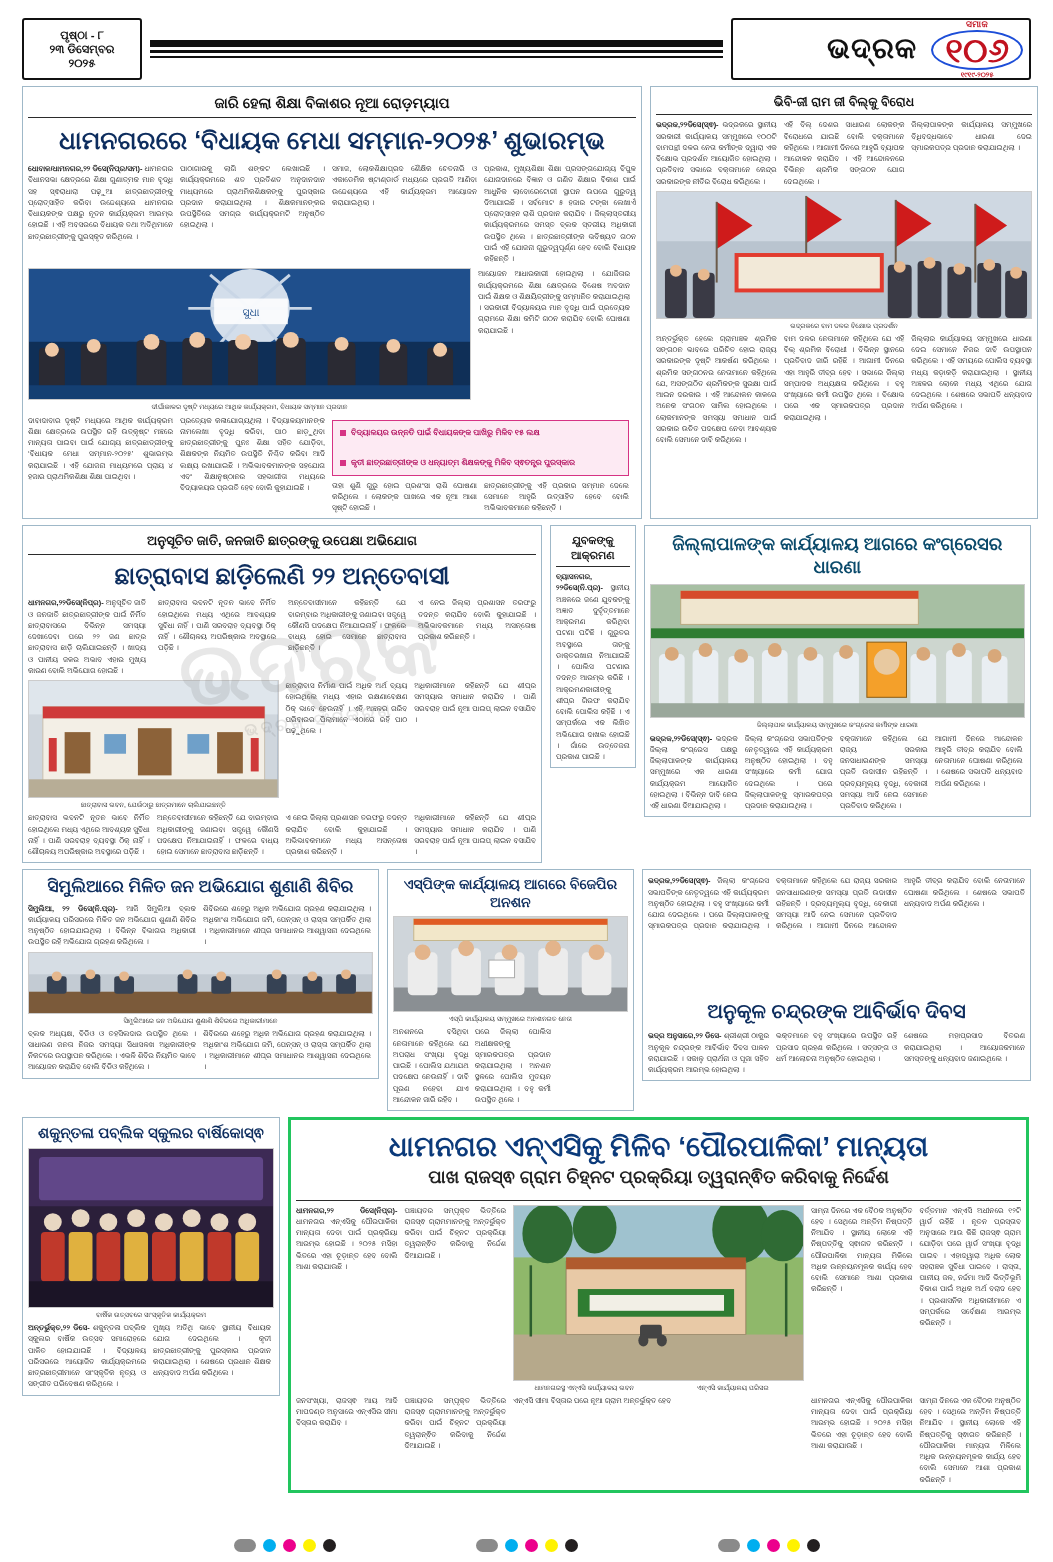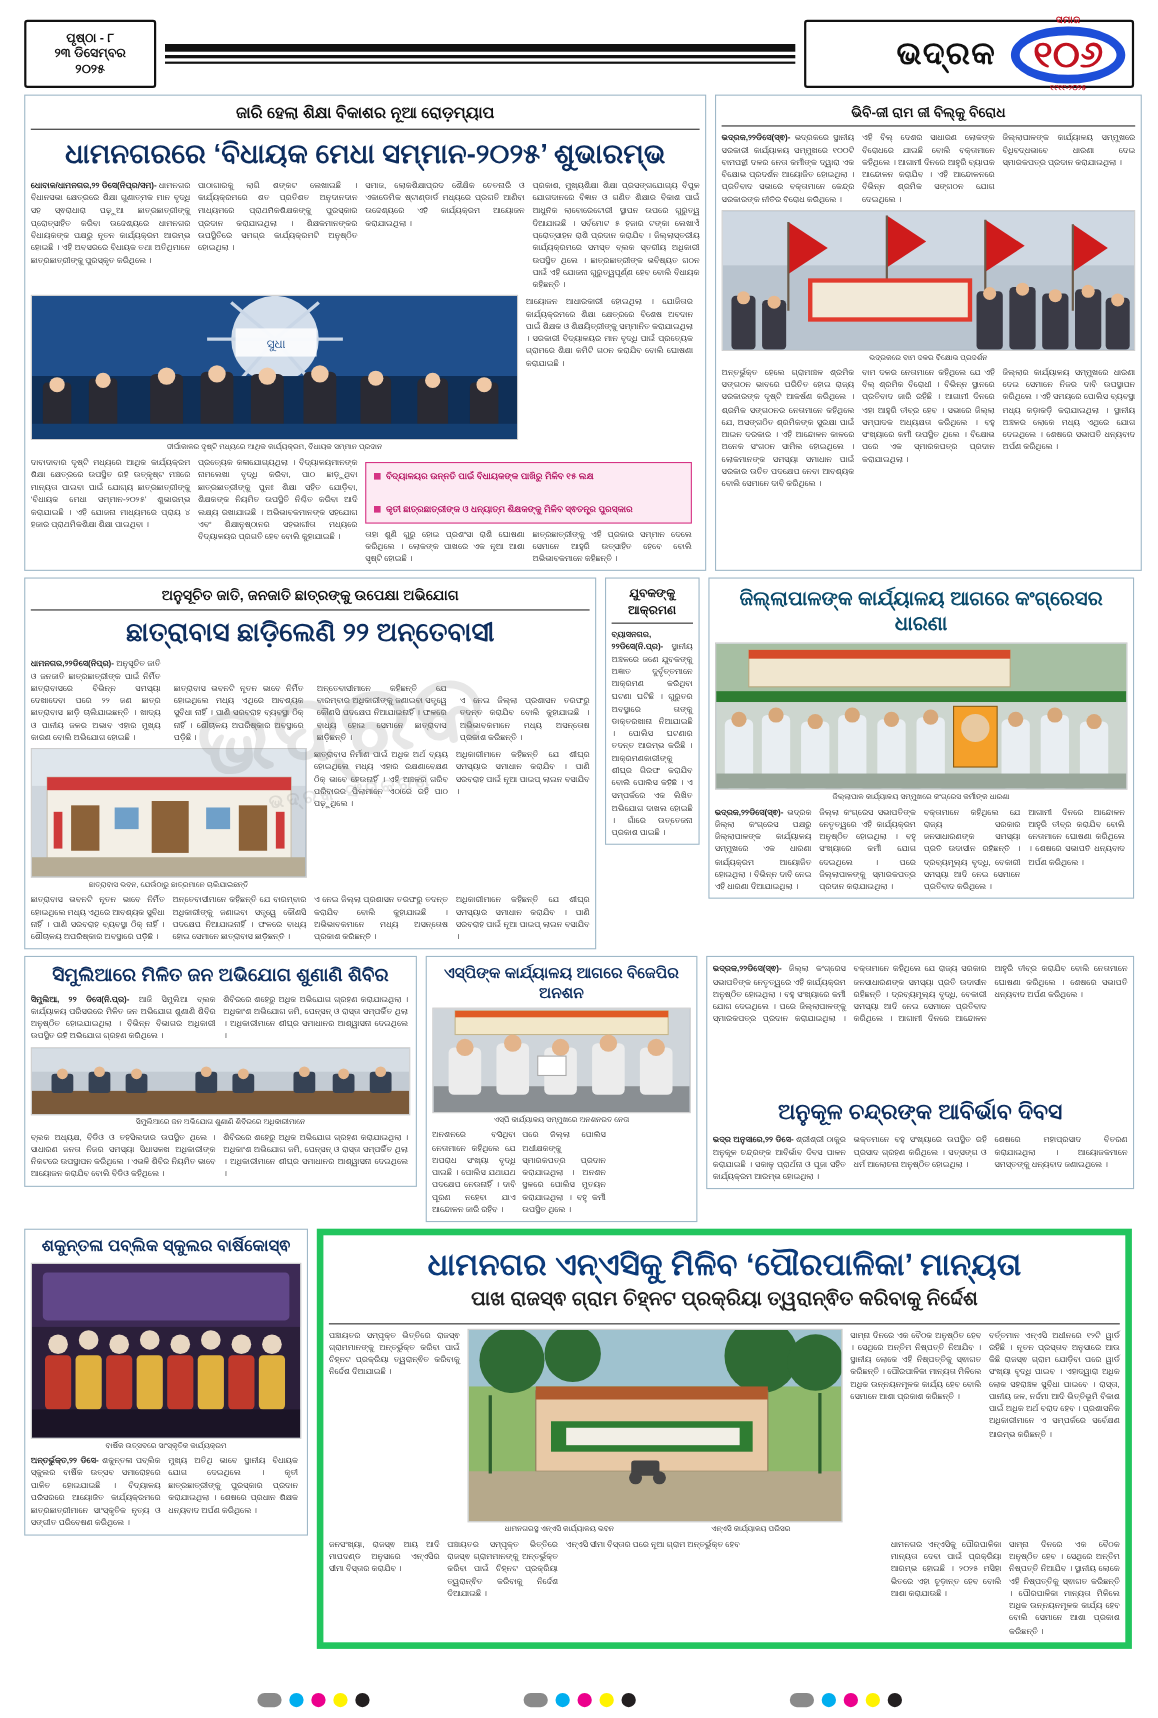--- a/index.html
+++ b/index.html
@@ -63,21 +63,21 @@
     color:#111;
   }
   .logo {
     display:flex; flex-direction:column; align-items:center;
     color:#c1121f;
     line-height:1;
   }
   .logo .top { font-size:9px; font-weight:bold; letter-spacing:.5px; }
   .logo .big {
     font-size:34px; font-weight:bold;
-    border:8px solid #1d4ed8;
+    border:2px solid #1d4ed8;
     border-radius:50%;
     padding:1px 12px;
     margin:1px 0;
   }
   .logo .bot { font-size:7px; font-weight:bold; }
 
   
   .cols { display:flex; gap:8px; }
   .box { border:1px solid #9fb8c8; padding:5px; background:#fff; }
   .hdl {
@@ -319,21 +319,21 @@
       </div>
     </div>
   </div>
 
   <div class="cols" style="margin-top:6px;align-items:flex-start;">
 
     <div class="box" style="width:520px;">
       <div class="kicker" style="font-size:13px;">ଅନୁସୂଚିତ ଜାତି, ଜନଜାତି ଛାତ୍ରଙ୍କୁ ଉପେକ୍ଷା ଅଭିଯୋଗ</div>
       <div class="rulethin"></div>
       <div class="hdl" style="font-size:24px;padding:2px 0 6px 0;">ଛାତ୍ରାବାସ ଛାଡ଼ିଲେଣି ୨୨ ଅନ୍ତେବାସୀ</div>
-      <div class="cols" style="gap:12px;align-items:flex-end;">
+      <div class="cols" style="gap:12px;">
         <div class="body-txt" style="width:122px;">
           <span class="b">ଧାମନଗର,୨୨ଡିସେ(ନିପ୍ର)-</span>
           <span>ଅନୁସୂଚିତ ଜାତି ଓ ଜନଜାତି ଛାତ୍ରଛାତ୍ରୀଙ୍କ ପାଇଁ ନିର୍ମିତ ଛାତ୍ରାବାସରେ ବିଭିନ୍ନ ସମସ୍ୟା ଦେଖାଦେବା ପରେ ୨୨ ଜଣ ଛାତ୍ର ଛାତ୍ରାବାସ ଛାଡ଼ି ଚାଲିଯାଇଛନ୍ତି । ଖାଦ୍ୟ ଓ ପାନୀୟ ଜଳର ଅଭାବ ଏହାର ମୁଖ୍ୟ କାରଣ ବୋଲି ଅଭିଯୋଗ ହୋଇଛି ।</span>
         </div>
         <div class="body-txt" style="width:122px;">ଛାତ୍ରାବାସ ଭବନଟି ନୂତନ ଭାବେ ନିର୍ମିତ ହୋଇଥିଲେ ମଧ୍ୟ ଏଥିରେ ଆବଶ୍ୟକ ସୁବିଧା ନାହିଁ । ପାଣି ସରବରାହ ବ୍ୟବସ୍ଥା ଠିକ୍ ନାହିଁ । ଶୌଚାଳୟ ଅପରିଷ୍କାର ଅବସ୍ଥାରେ ପଡ଼ିଛି ।</div>
         <div class="body-txt" style="width:122px;">ଅନ୍ତେବାସୀମାନେ କହିଛନ୍ତି ଯେ ବାରମ୍ବାର ଅଧିକାରୀଙ୍କୁ ଜଣାଇବା ସତ୍ତ୍ୱେ କୌଣସି ପଦକ୍ଷେପ ନିଆଯାଇନାହିଁ । ଫଳରେ ବାଧ୍ୟ ହୋଇ ସେମାନେ ଛାତ୍ରାବାସ ଛାଡ଼ିଛନ୍ତି ।</div>
         <div class="body-txt" style="width:122px;">ଏ ନେଇ ଜିଲ୍ଲା ପ୍ରଶାସନ ତରଫରୁ ତଦନ୍ତ କରାଯିବ ବୋଲି କୁହାଯାଇଛି । ଅଭିଭାବକମାନେ ମଧ୍ୟ ଅସନ୍ତୋଷ ପ୍ରକାଶ କରିଛନ୍ତି ।</div>
       </div>
       <div style="display:flex;gap:7px;margin-top:4px;">
         <div style="width:251px;">
@@ -567,25 +567,29 @@
       <div class="cap">ବାର୍ଷିକ ଉତ୍ସବରେ ସାଂସ୍କୃତିକ କାର୍ଯ୍ୟକ୍ରମ</div>
       <div class="cols" style="gap:7px;margin-top:3px;">
         <div class="body-txt" style="width:118px;">
           <span class="b">ଅନ୍ତର୍ଭୁକ୍ତ,୨୨ ଡିସେ-</span>
           <span>ଶକୁନ୍ତଳା ପବ୍ଲିକ ସ୍କୁଲର ବାର୍ଷିକ ଉତ୍ସବ ସମାରୋହରେ ପାଳିତ ହୋଇଯାଇଛି । ବିଦ୍ୟାଳୟ ପରିସରରେ ଆୟୋଜିତ କାର୍ଯ୍ୟକ୍ରମରେ ଛାତ୍ରଛାତ୍ରୀମାନେ ସାଂସ୍କୃତିକ ନୃତ୍ୟ ଓ ସଙ୍ଗୀତ ପରିବେଷଣ କରିଥିଲେ ।</span>
         </div>
         <div class="body-txt" style="width:118px;">ମୁଖ୍ୟ ଅତିଥି ଭାବେ ସ୍ଥାନୀୟ ବିଧାୟକ ଯୋଗ ଦେଇଥିଲେ । କୃତୀ ଛାତ୍ରଛାତ୍ରୀଙ୍କୁ ପୁରସ୍କାର ପ୍ରଦାନ କରାଯାଇଥିଲା । ଶେଷରେ ପ୍ରଧାନ ଶିକ୍ଷକ ଧନ୍ୟବାଦ ଅର୍ପଣ କରିଥିଲେ ।</div>
       </div>
     </div>
 
-    <div class="box" style="width:741px;border:6px solid #22c55e;">
+    <div class="box" style="width:741px;border:3px solid #22c55e;">
       <div class="hdl blue" style="font-size:28px;padding:4px 0 2px 0;">ଧାମନଗର ଏନ୍‌ଏସିକୁ ମିଳିବ ‘ପୌରପାଳିକା’ ମାନ୍ୟତା</div>
       <div class="hdl" style="font-size:18px;color:#222;padding:0 0 7px 0;">ପାଖ ରାଜସ୍ଵ ଗ୍ରାମ ଚିହ୍ନଟ ପ୍ରକ୍ରିୟା ତ୍ୱରାନ୍ଵିତ କରିବାକୁ ନିର୍ଦ୍ଦେଶ</div>
       <div class="rulethin"></div>
       <div class="cols" style="gap:7px;">
+        <div class="body-txt" style="width:120px;">
+          <span class="b">ଧାମନଗର,୨୨ ଡିସେ(ନିପ୍ର)-</span>
+          <span>ଧାମନଗର ଏନ୍‌ଏସିକୁ ପୌରପାଳିକା ମାନ୍ୟତା ଦେବା ପାଇଁ ପ୍ରକ୍ରିୟା ଆରମ୍ଭ ହୋଇଛି । ୨୦୨୫ ମସିହା ଭିତରେ ଏହା ଚୂଡ଼ାନ୍ତ ହେବ ବୋଲି ଆଶା କରାଯାଉଛି ।</span>
+        </div>
         <div class="body-txt" style="width:120px;">ପଞ୍ଚାୟତର ସମ୍ପୃକ୍ତ ଭିତ୍ତିରେ ରାଜସ୍ଵ ଗ୍ରାମମାନଙ୍କୁ ଅନ୍ତର୍ଭୁକ୍ତ କରିବା ପାଇଁ ଚିହ୍ନଟ ପ୍ରକ୍ରିୟା ତ୍ୱରାନ୍ଵିତ କରିବାକୁ ନିର୍ଦ୍ଦେଶ ଦିଆଯାଇଛି ।</div>
         <div style="width:344px;">
           <div class="photo" style="height:176px;">
             <svg width="100%" height="100%" viewBox="0 0 344 176" preserveAspectRatio="none">
               <rect width="344" height="176" fill="#8fb86a"></rect>
               <rect x="0" y="0" width="344" height="52" fill="#9fc2cf"></rect>
               <g fill="#2f6b34">
                 <circle cx="40" cy="28" r="30"></circle>
                   <circle cx="96" cy="22" r="26"></circle>
                 <circle cx="270" cy="24" r="34"></circle>

